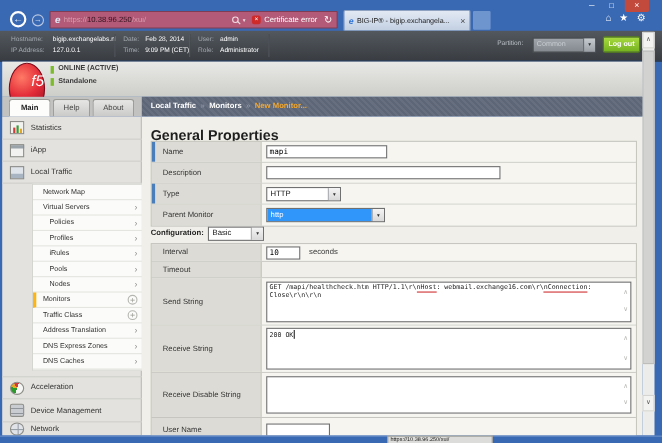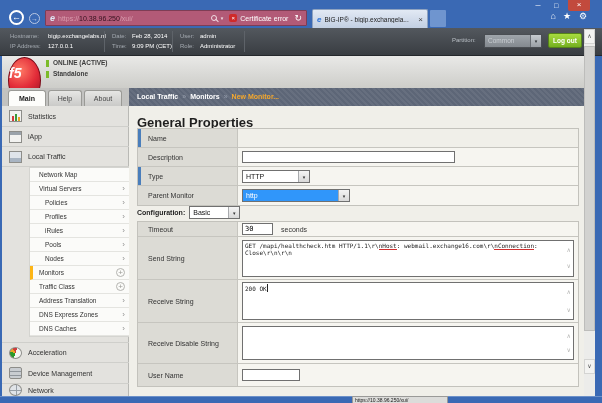--- a/index.html
+++ b/index.html
@@ -49,21 +49,21 @@
 
   
   .sbar {position:absolute;left:584px;top:29px;width:11px;height:367px;background:#ececea}
   .sup,.sdown {position:absolute;left:0;width:11px;height:15px;background:#f3f3f1;border:1px solid #d4d4d2;color:#555;font-size:6px;text-align:center;line-height:13px;cursor:pointer}
   .sup {top:0}
   .sdown {top:330px}
   .sthumb {position:absolute;left:0;top:17px;width:11px;height:285px;background:#d2d2d0;border:1px solid #bdbdbb;cursor:grab}
 
   
   .statusarea {position:absolute;left:2px;top:56px;width:582px;height:32px;background:linear-gradient(#e9e9e7,#cdcdc9)}
-  .f5ball {position:absolute;left:6px;top:1px;width:33px;height:47px;border-radius:50%;background:radial-gradient(circle at 35% 28%,#ff7a66,#e22b38 45%,#8e0d1f 92%);border:1px solid #7c0a18;color:#fff;font-weight:bold;font-style:italic;font-size:14px;text-align:left;line-height:31px}
+  .f5ball {position:absolute;left:6px;top:1px;width:33px;height:47px;border-radius:50%;background:radial-gradient(circle at 35% 28%,#ff7a66,#e22b38 45%,#8e0d1f 92%);border:1px solid #7c0a18;color:#fff;font-weight:normal;font-style:italic;font-size:14px;text-align:right;line-height:31px}
   .gbar {position:absolute;left:44px;width:3px;height:7px;background:#7cbb2a}
   .sline {position:absolute;left:51px;font-size:6.5px;font-weight:bold;color:#3c3c3c;white-space:nowrap}
 
   
   .tabrow {position:absolute;left:2px;top:88px;width:127px;height:18px;background:#c2c2c0}
   .ntab {position:absolute;bottom:0;height:16px;border:1px solid #9a9a96;border-bottom:none;border-radius:3px 3px 0 0;font-size:7px;text-align:center;line-height:15px;color:#444;background:linear-gradient(#e6e6e4,#cacac8);cursor:pointer}
   .ntab.active {background:#fdfdfb;font-weight:bold;color:#222}
   .crumbbar {position:absolute;left:129px;top:88px;width:455px;height:18px;background:#5d6677;background-image:repeating-linear-gradient(45deg,rgba(255,255,255,.06) 0 2px,transparent 2px 4px);font-size:7px;line-height:18px;padding-left:8px;white-space:nowrap}
   .crumbbar .bc {color:#fff;font-weight:bold;cursor:pointer}
   .crumbbar .sep {color:#98a0ae;margin:0 4px}
@@ -235,20 +235,23 @@
   </div>
 
   <div class="content">
     <div class="heading">General Properties</div>
 
     <div class="ftable" style="top:22px">
       <div class="row" style="height:19px">
         <div class="lblc req">
             <span>Name</span>
           </div>
+        <div class="ctl">
+            <input class="inp" style="width: 110px;" value="mapi">
+          </div>
       </div>
       <div class="row" style="height:19px">
         <div class="lblc">
             <span>Description</span>
           </div>
         <div class="ctl">
             <input class="inp" style="width: 213px;" value="">
           </div>
       </div>
       <div class="row" style="height:19px">
@@ -277,27 +280,32 @@
 
     <div class="cfgrow" style="top:99px;height:14px">
       <span class="clabel">Configuration:</span>
       <div class="sel" style="width:51px">
           <span class="txt">Basic</span>
           <span class="arr">▾</span>
         </div>
     </div>
 
     <div class="ftable" style="top:115px">
+      <div class="row" style="height:16px">
+        <div class="lblc">
+            <span>Interval</span>
+          </div>
+        <div class="ctl">
+            <input class="inp" style="width: 31px;" value="10">
+            <span class="unit">seconds</span>
+          </div>
+      </div>
       <div class="row" style="height:15px">
         <div class="lblc">
             <span>Timeout</span>
-          </div>
-        <div class="ctl">
-            <input class="inp" style="width: 31px;" value="30">
-            <span class="unit">seconds</span>
           </div>
       </div>
       <div class="row" style="height:43px">
         <div class="lblc">
             <span>Send String</span>
           </div>
         <div class="ctl">
           <div class="ta" style="height:37px">
             <div><span>GET /mapi/healthcheck.htm HTTP/1.1\r\</span><span class="sc">nHost</span><span>: webmail.exchange16.com\r\</span><span class="sc">nConnection</span><span>:</span></div>
             <div>Close\r\n\r\n</div>

